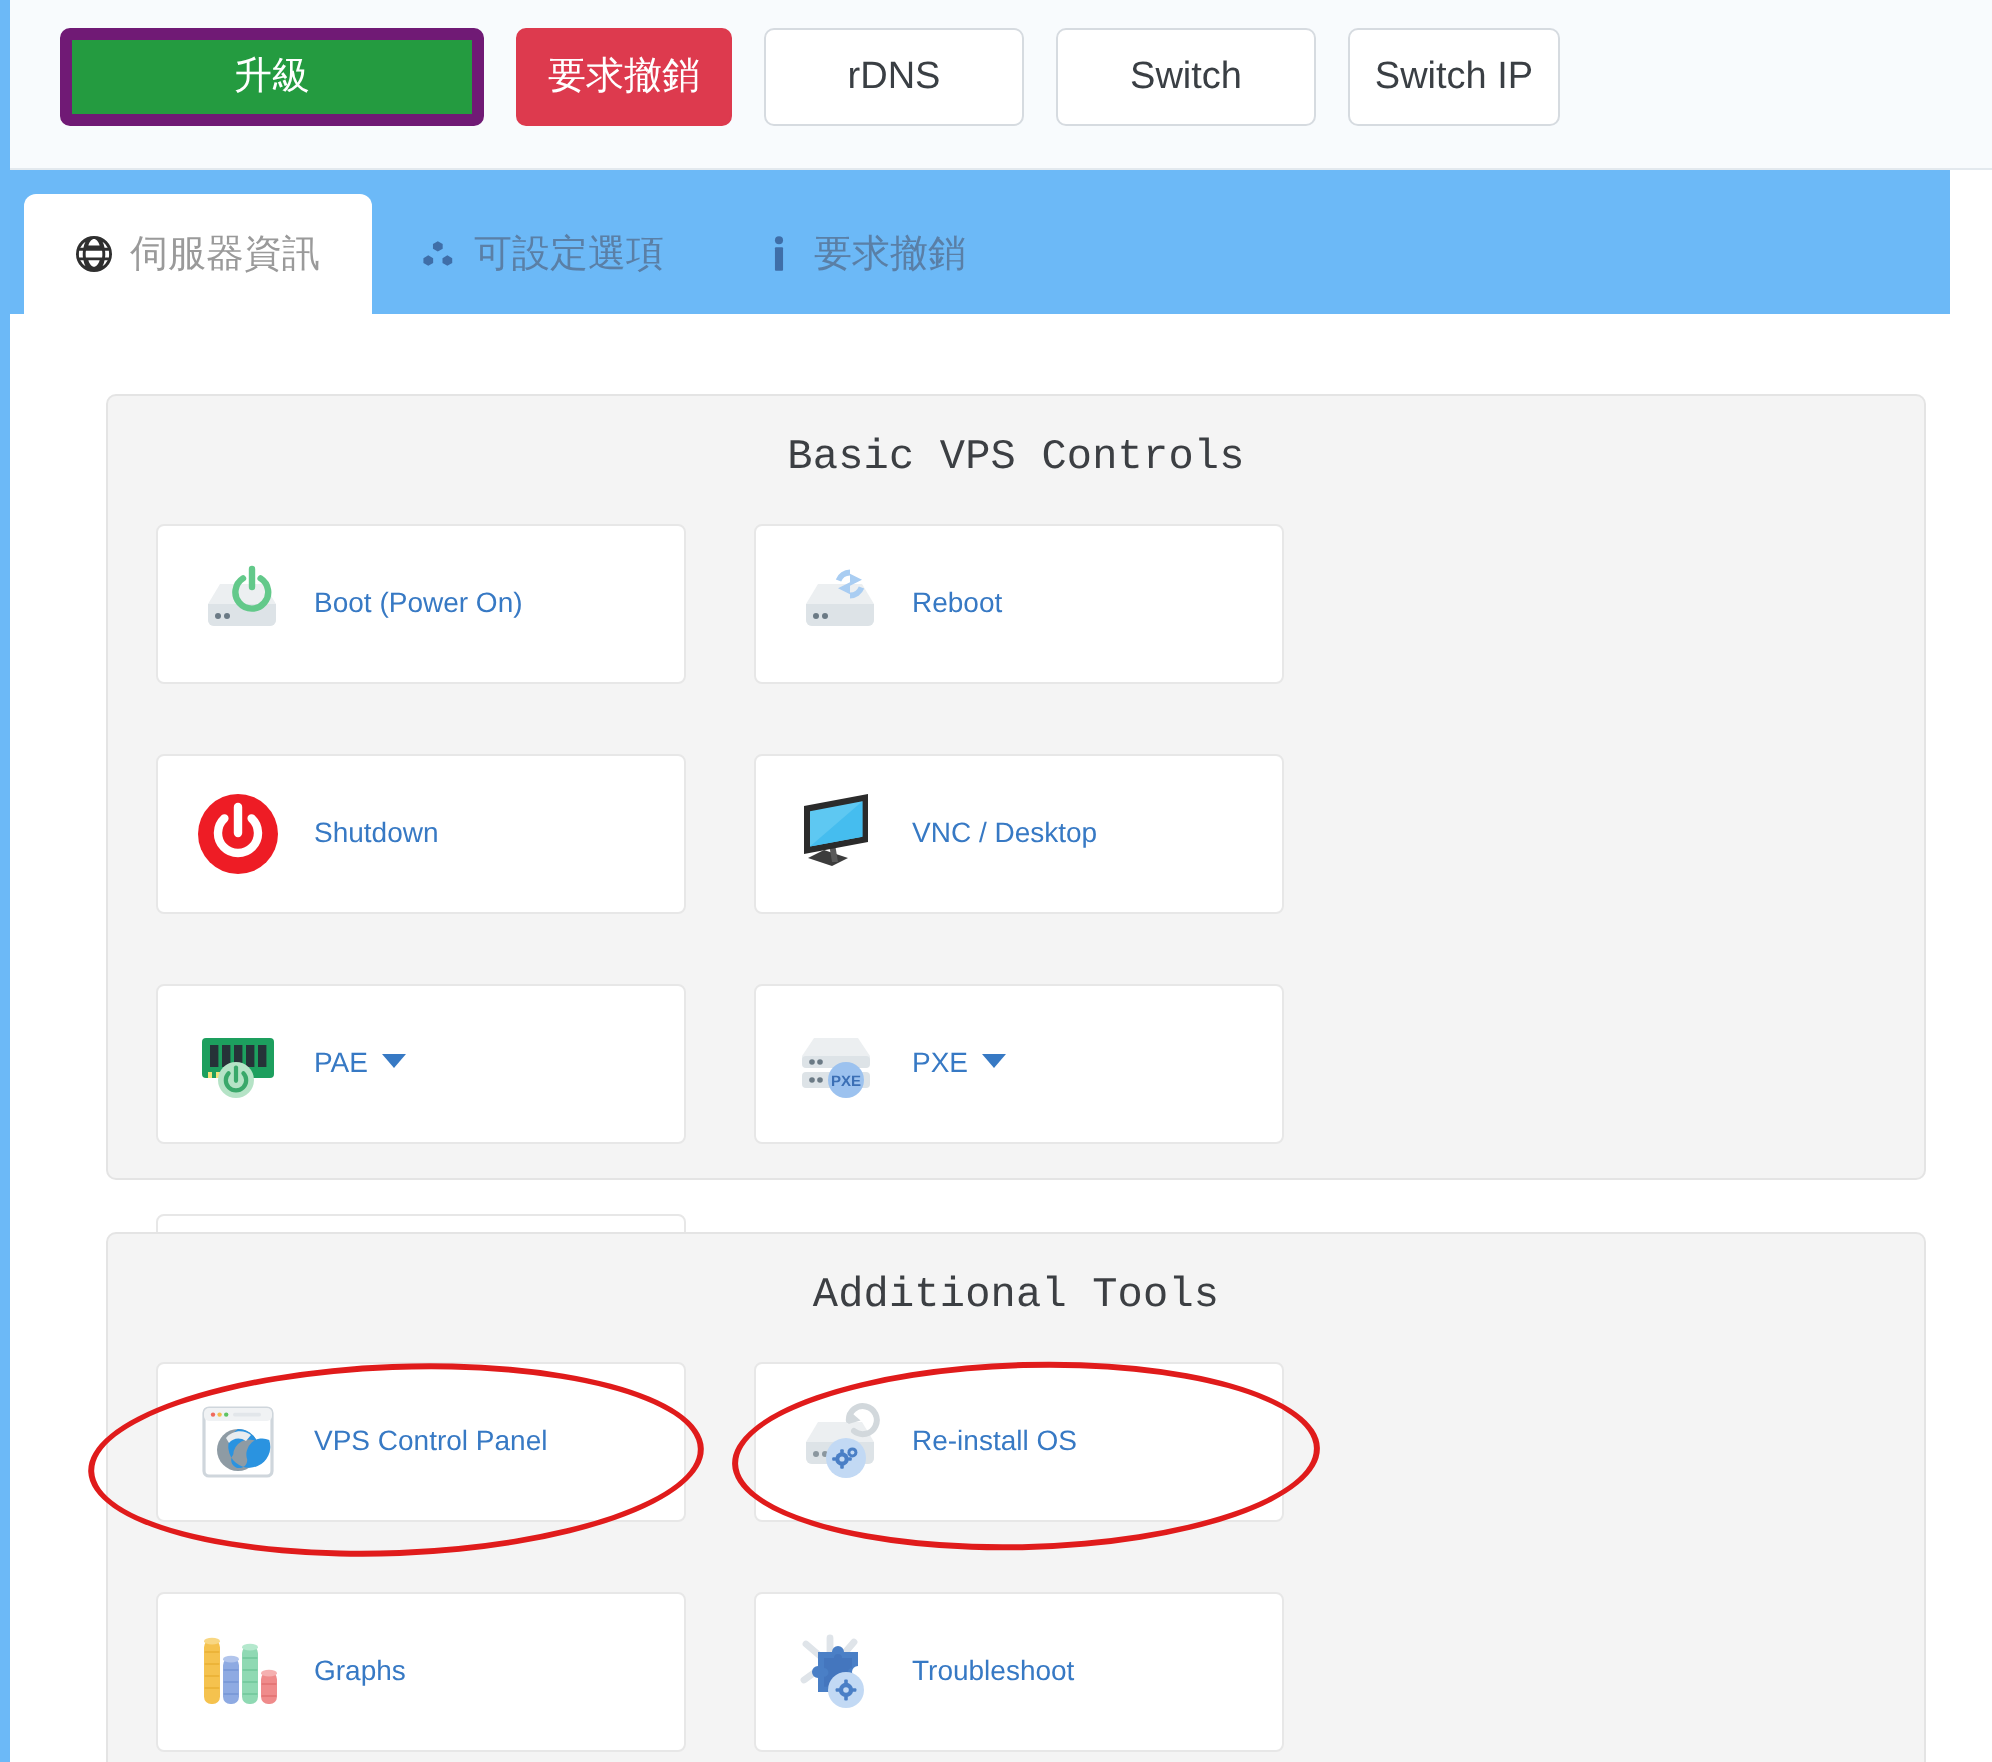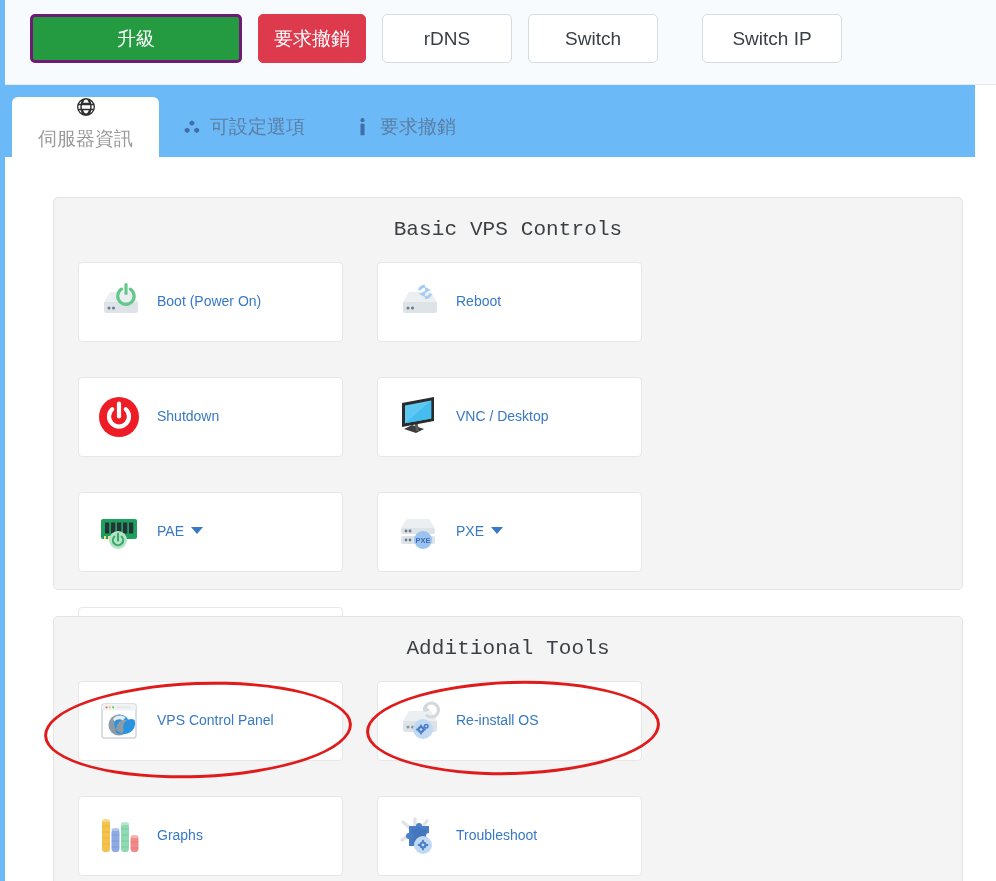--- a/index.html
+++ b/index.html
@@ -41,39 +41,39 @@
     display: flex; align-items: center; justify-content: center;
     font-size: 19px;
     padding: 0 22px;
     cursor: pointer;
     white-space: nowrap;
     line-height: 1;
   }
   .btn-green {
     background: #249b40;
     color: #ffffff;
-    border: 3px solid #701a75;
+    border: 6px solid #701a75;
     width: 212px;
   }
   .btn-red {
     background: #dd3a4e;
     color: #ffffff;
     border: 1px solid #dd3a4e;
     width: 108px;
     padding: 0 8px;
   }
   .btn-white {
     background: #ffffff;
     color: #3a3f44;
     border: 1px solid #d6dbe0;
     text-align: center;
   }
   .btn-rdns  { width: 130px; }
   .btn-migr  { width: 130px; }
-  .btn-swip  { width: 140px; margin-left: 28px; }
+  .btn-swip  { width: 106px; }
 
   
   .tab-bar {
     position: absolute; left: 5px; top: 85px;
     width: 970px; height: 72px;
     background: #6cb9f7;
   }
   .tabs {
     position: absolute; left: 0; top: 12px;
     display: flex; align-items: flex-end; height: 60px;
@@ -87,21 +87,20 @@
     color: #ffffff;
     position: relative;
   }
   .tab.active {
     background: #ffffff;
     color: #9a9a9a;
     border-top-left-radius: 6px;
     border-top-right-radius: 6px;
     margin-left: 7px;
     padding: 0 26px;
-    flex-direction: column;
   }
   .tab .tab-ico {
     display: inline-flex; align-items: center; justify-content: center;
     width: 18px; height: 20px;
     flex: 0 0 auto;
   }
   .tab.active .tab-ico svg { fill: #2f2f2f; }
   .tab:not(.active) .tab-ico svg { fill: #3f6ea8; }
   .tab:not(.active) .tab-label { color: #5a7fa6; }
 

